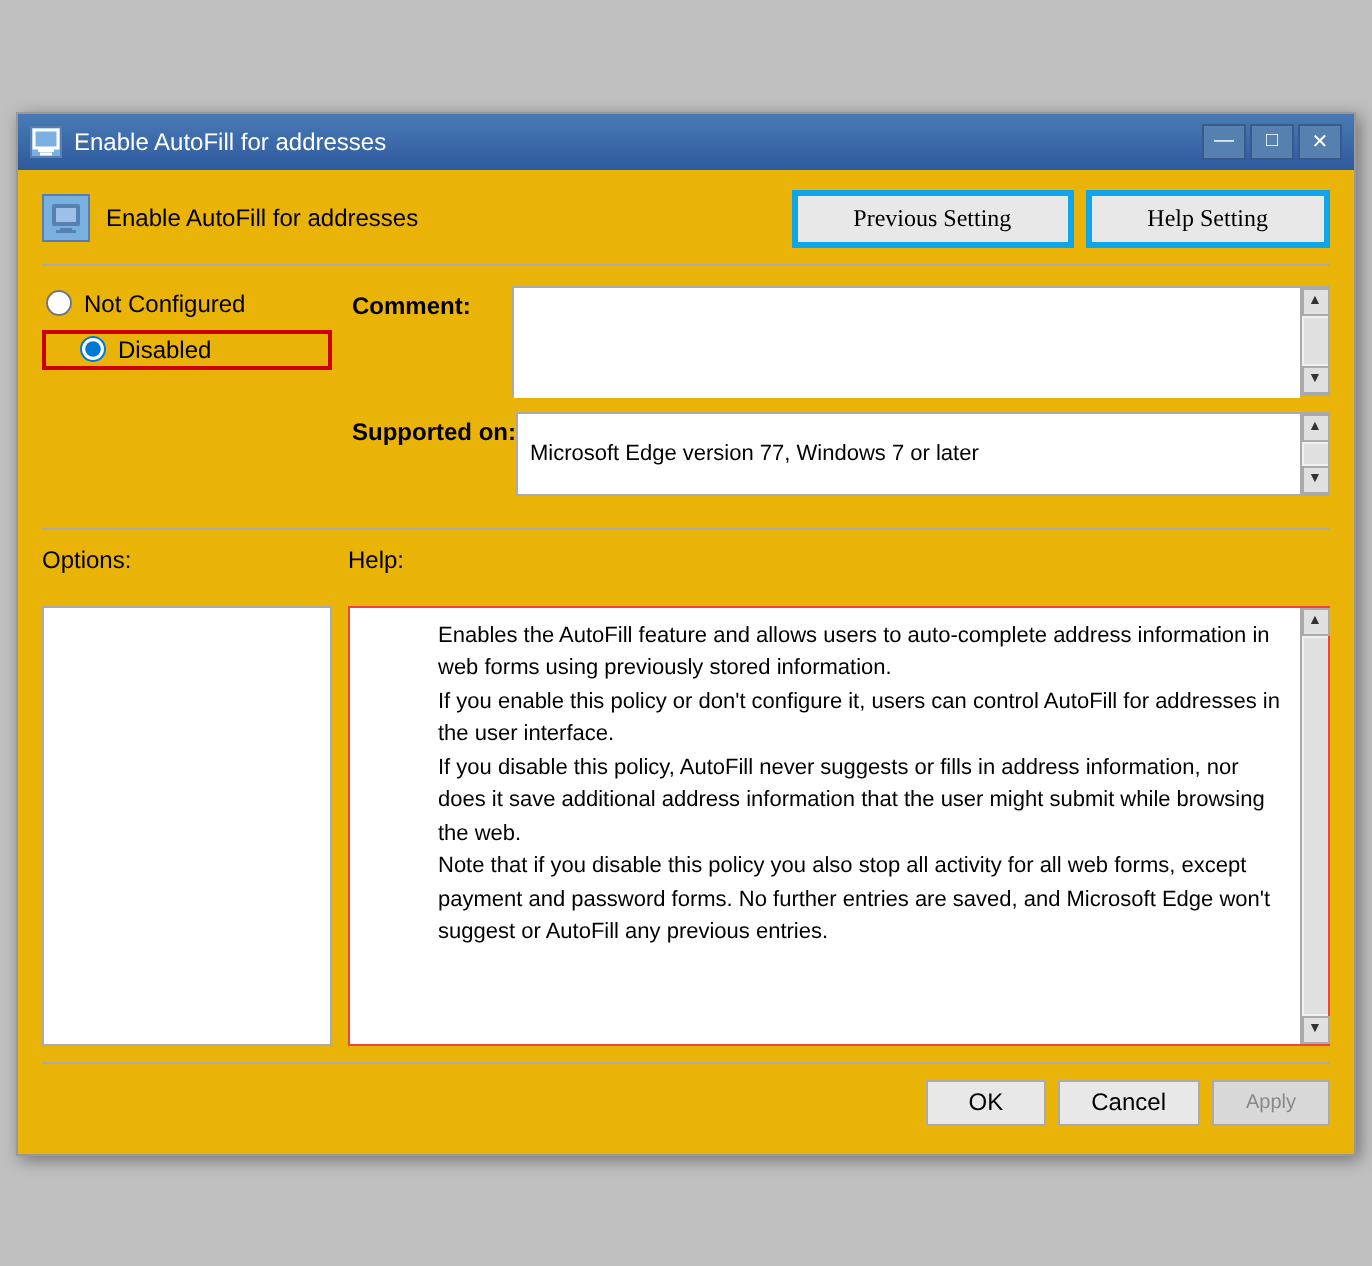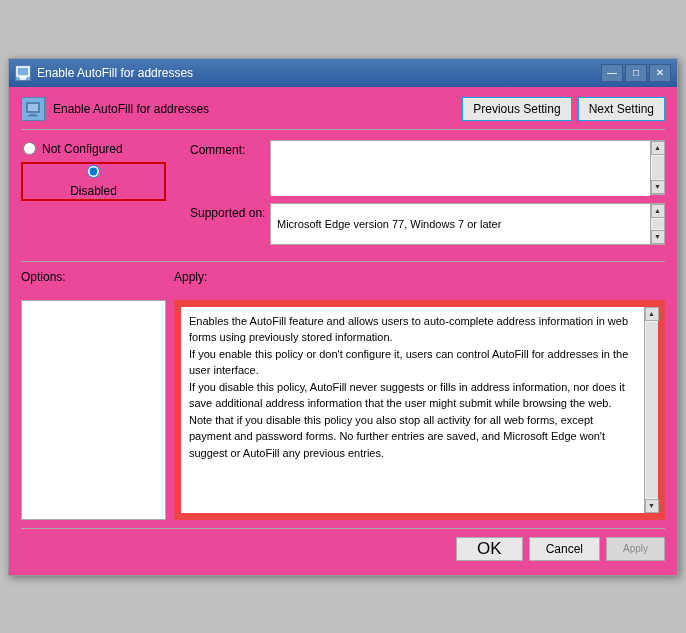--- a/index.html
+++ b/index.html
@@ -14,21 +14,21 @@
       background: #c0c0c0;
       display: flex;
       justify-content: center;
       align-items: center;
       width: 686px;
       height: 633px;
     }
 
     .window {
       width: 670px;
-      background: #ec4899;
+      background: #eab308;
       border: 1px solid #999;
       box-shadow: 2px 2px 8px rgba(0,0,0,0.4);
     }
 
     .title-bar {
       background: linear-gradient(to bottom, #4a7ab5, #2d5a9e);
       color: white;
       display: flex;
       align-items: center;
       justify-content: space-between;
@@ -110,31 +110,31 @@
       font-size: 12px;
       font-weight: normal;
     }
 
     .header-buttons {
       display: flex;
       gap: 6px;
     }
 
     .btn {
-      padding: 4px 10px;
+      padding: 4px 28px;
       background: #e8e8e8;
-      border: 1px solid #0ea5e9;
-      cursor: pointer;
-      font-size: 12px;
-      font-family: Liberation Sans, sans-serif;
+      border: 3px solid #0ea5e9;
+      cursor: pointer;
+      font-size: 12px;
+      font-family: Liberation Serif, serif;
     }
 
     .main-body {
       display: flex;
-      gap: 14px;
+      gap: 0;
     }
 
     .left-panel {
       width: 155px;
       flex-shrink: 0;
       padding-right: 10px;
     }
 
     .radio-group {
       margin-bottom: 8px;
@@ -144,21 +144,20 @@
       display: flex;
       align-items: center;
       gap: 6px;
       margin-bottom: 4px;
       padding: 2px;
     }
 
     .radio-item.selected-disabled {
       border: 2px solid #cc0000;
       padding: 1px 17px;
-      flex-direction: column;
     }
 
     .radio-item input[type="radio"] {
       margin: 0;
       cursor: pointer;
       accent-color: #0078d4;
     }
 
     .radio-label {
       font-size: 12px;
@@ -172,20 +171,21 @@
     .comment-section {
       display: flex;
       align-items: flex-start;
       margin-bottom: 8px;
     }
 
     .section-label {
       font-size: 12px;
       min-width: 80px;
       padding-top: 3px;
+      font-weight: bold;
     }
 
     .supported-section {
       display: flex;
       align-items: flex-start;
       margin-bottom: 8px;
     }
 
     .divider {
       height: 1px;
@@ -227,21 +227,21 @@
       padding: 8px 0 4px 0;
       border-top: 1px solid #aaa;
       margin-top: 8px;
     }
 
     .btn-ok {
       padding: 1px 20px;
       background: #e8e8e8;
       border: 1px solid #aaa;
       cursor: pointer;
-      font-size: 17px;
+      font-size: 12px;
       font-family: 'Segoe UI', Tahoma, Geneva, Verdana, sans-serif;
     }
 
     .btn-cancel {
       padding: 3px 16px;
       background: #e8e8e8;
       border: 1px solid #aaa;
       cursor: pointer;
       font-size: 12px;
       font-family: 'Segoe UI', Tahoma, Geneva, Verdana, sans-serif;
@@ -305,24 +305,25 @@
       flex: 1;
       padding: 4px 6px;
       font-size: 11px;
       display: flex;
       align-items: center;
     }
 
     .help-outer {
       flex: 1;
       height: 220px;
-      border: 7px solid #ef4444;
+      border: 1px solid #ef4444;
       background: white;
       display: flex;
       position: relative;
+      padding-left: 36px;
     }
 
     .help-inner {
       flex: 1;
       padding: 6px 8px;
       font-size: 11px;
       line-height: 1.5;
       overflow: hidden;
     }
 
@@ -388,21 +389,21 @@
             <rect x="2" y="2" width="14" height="11" fill="#5580b0" rx="1"></rect>
             <rect x="4" y="4" width="10" height="7" fill="#9dc0e8"></rect>
             <rect x="6" y="14" width="6" height="2" fill="#5580b0"></rect>
             <rect x="4" y="15" width="10" height="1.5" fill="#5580b0"></rect>
           </svg>
         </div>
         <span class="header-title">Enable AutoFill for addresses</span>
       </div>
       <div class="header-buttons">
         <button class="btn">Previous Setting</button>
-        <button class="btn">Next Setting</button>
+        <button class="btn">Help Setting</button>
       </div>
     </div>
 
     <div class="main-body">
 
       <div class="left-panel">
         <div class="radio-group">
           <div class="radio-item">
             <input type="radio" name="config" id="not-configured" style="">
             <label for="not-configured" class="radio-label">Not Configured</label>
@@ -445,21 +446,21 @@
     <div class="divider"></div>
 
     <div class="bottom-section">
 
       <div class="options-panel">
         <div class="panel-header">Options:</div>
         <div class="options-box"></div>
       </div>
 
       <div class="help-panel">
-        <div class="panel-header">Apply:</div>
+        <div class="panel-header">Help:</div>
         <div class="help-outer">
           <div class="help-inner">
             <p>Enables the AutoFill feature and allows users to auto-complete address information in web forms using previously stored information.</p>
             <p>If you enable this policy or don't configure it, users can control AutoFill for addresses in the user interface.</p>
             <p>If you disable this policy, AutoFill never suggests or fills in address information, nor does it save additional address information that the user might submit while browsing the web.</p>
             <p>Note that if you disable this policy you also stop all activity for all web forms, except payment and password forms. No further entries are saved, and Microsoft Edge won't suggest or AutoFill any previous entries.</p>
           </div>
           <div class="help-scrollbar">
             <div class="sb-arrow">▲</div>
             <div class="sb-thumb"></div>

